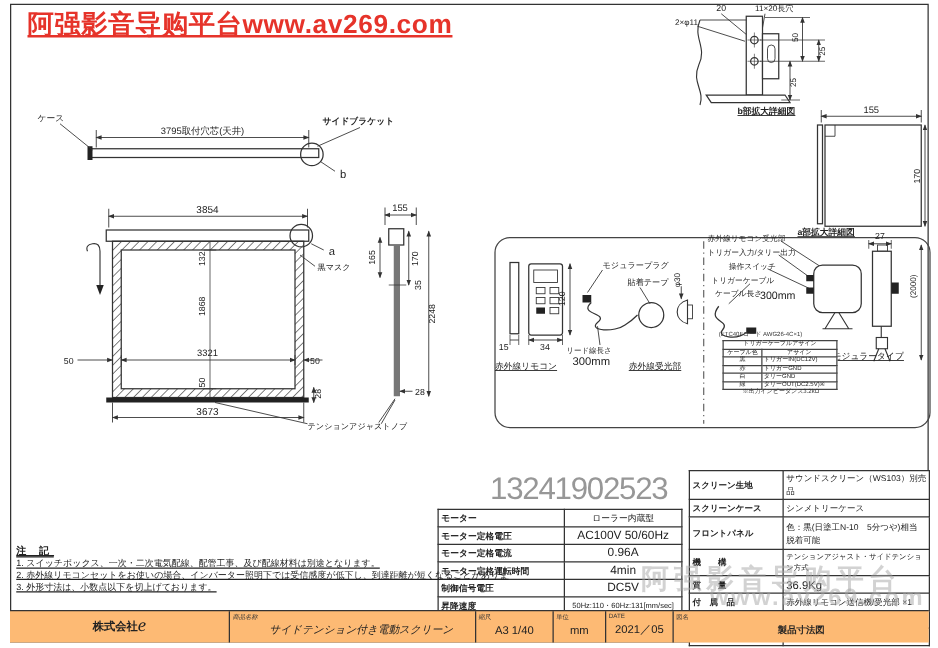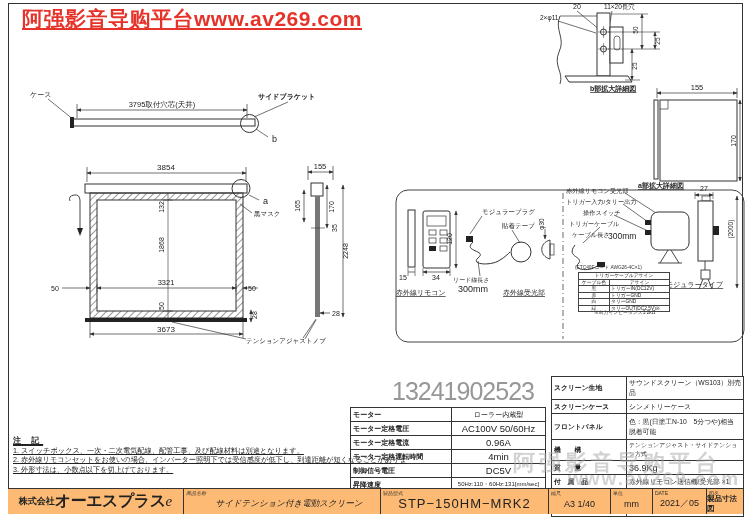--- a/index.html
+++ b/index.html
@@ -375,31 +375,26 @@
   <div class="abs notes">
     <span class="nt">注 記</span>
     <div>1. スイッチボックス、一次・二次電気配線、配管工事、及び配線材料は別途となります。</div>
     <div>2. 赤外線リモコンセットをお使いの場合、インバーター照明下では受信感度が低下し、到達距離が短くなることがありま</div>
     <div>3. 外形寸法は、小数点以下を切上げております。</div>
   </div>
 
   <div class="tblock abs">
     <div class="tcell" style="width:175px;">
       <span class="logo-pre">株式会社</span>
-        <span class="logo-name">オーエスプラス</span>
         <span class="logo-e">e</span>
     </div>
     <div class="tcell" style="width:197px;justify-content:center;padding-left:14px;font-style:italic;">
       <span class="tlab">商品名称</span>
       <span class="tv-product">サイドテンション付き電動スクリーン</span>
     </div>
-    <div class="tcell" style="width:168px;">
-      <span class="tlab">製品型式</span>
-      <span class="tv-model">STP−150HM−MRK2</span>
-    </div>
     <div class="tcell" style="width:62px;">
       <span class="tlab">縮尺</span>
       <span class="tv">A3 1/40</span>
     </div>
     <div class="tcell" style="width:42px;">
       <span class="tlab">単位</span>
       <span class="tv">mm</span>
     </div>
     <div class="tcell" style="width:54px;">
       <span class="tlab">DATE</span>

